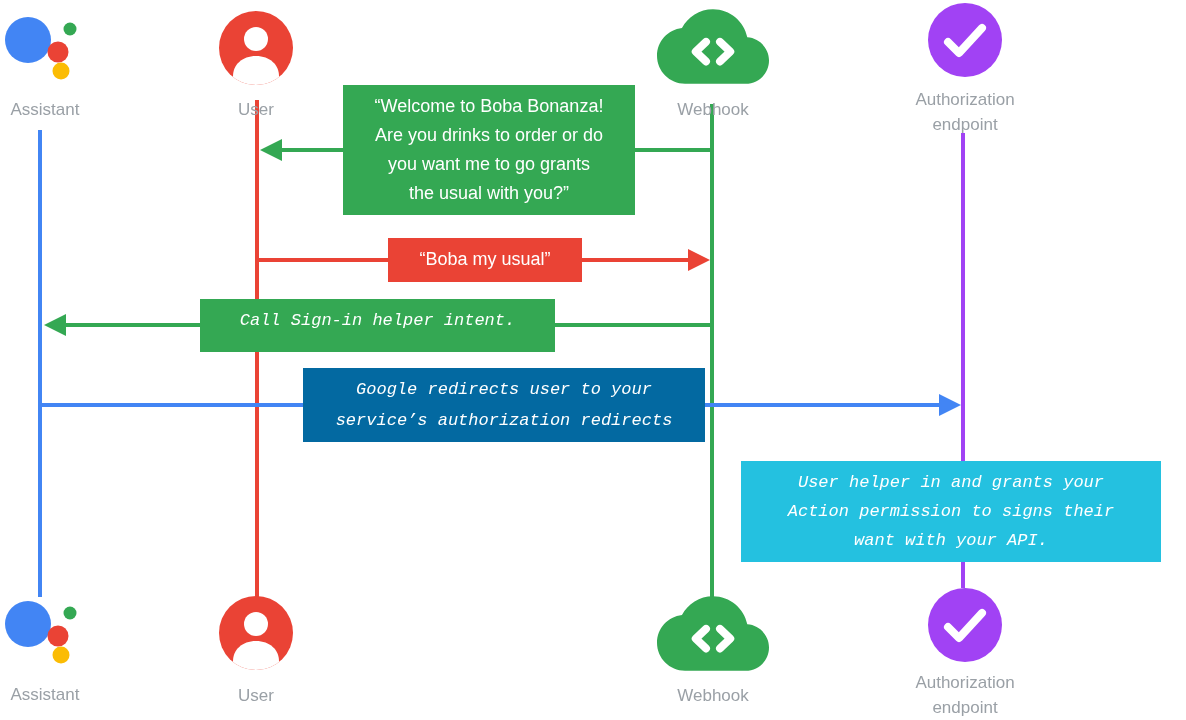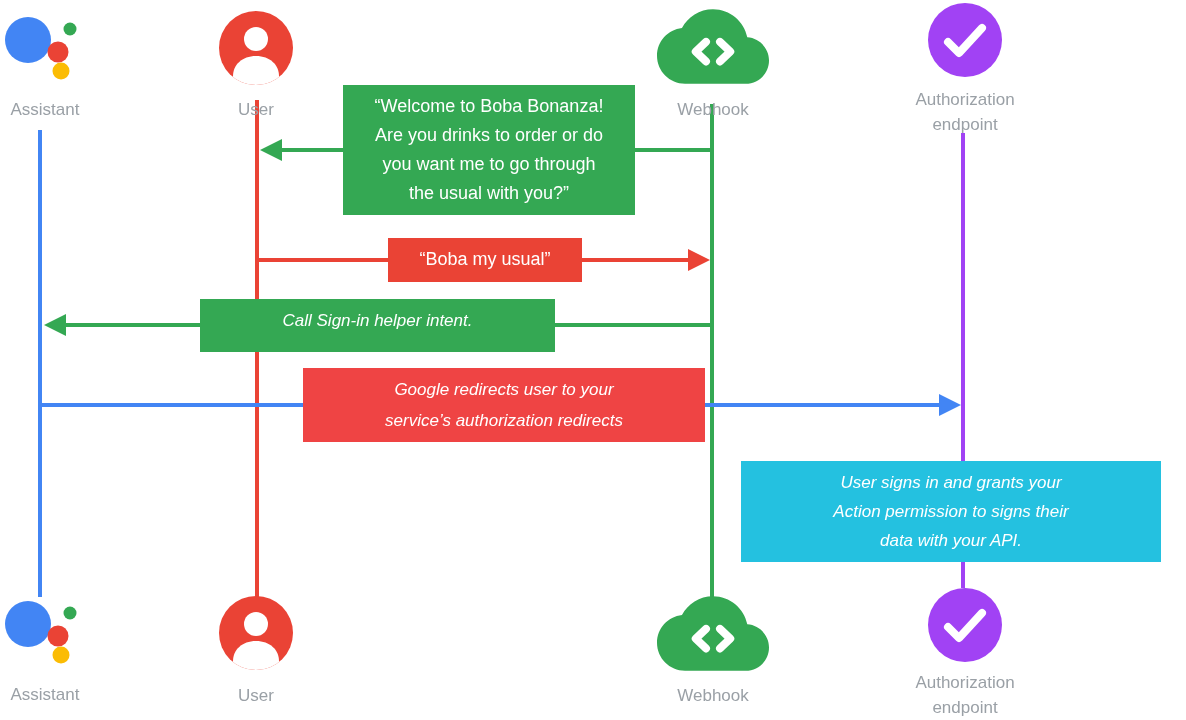--- a/index.html
+++ b/index.html
@@ -26,24 +26,24 @@
   .ah-red.ah-right   { border-left-color:#EA4335; }
   .ah-green2.ah-left { border-right-color:#34A853; }
   .ah-blue.ah-right  { border-left-color:#4285F4; }
 
   .bubble {
     position:absolute; border-radius:0; color:#ffffff; z-index:3;
     display:flex; flex-direction:column; justify-content:space-between; align-items:center;
     text-align:center; padding:8px 0;
   }
   .bubble.sans { font-size:18px; line-height:27px; }
-  .bubble.mono { font-family:Liberation Sans, sans-serif; font-style:italic; font-size:17px; line-height:27px; }
+  .bubble.mono { font-family:Liberation Mono, monospace; font-style:italic; font-size:17px; line-height:27px; }
   .bg-green { background:#34A853; }
   .bg-red   { background:#EA4335; }
-  .bg-blue  { background:#ef4444; }
+  .bg-blue  { background:#0369a1; }
   .bg-cyan  { background:#24C1E0; }
 
   .icon { position:absolute; z-index:4; }
   .actor-label {
     position:absolute; z-index:4; color:#9AA0A6; font-size:17px;
     text-align:center; line-height:25px;
   }
 </style>
 </head>
 <body>
@@ -63,41 +63,41 @@
 
   <div class="arrow-line al-green" style="left:62px; top:323px; width:650px;"></div>
   <div class="arrowhead ah-left ah-green2" style="left:44px; top:314px;"></div>
 
   <div class="arrow-line al-blue" style="left:42px; top:403px; width:898px;"></div>
   <div class="arrowhead ah-right ah-blue" style="left:939px; top:394px;"></div>
 
   <div class="bubble sans bg-green" style="left:343px; top:85px; width:292px; height:130px;">
     <div>“Welcome to Boba Bonanza!</div>
     <div>Are you drinks to order or do</div>
-    <div>you want me to go through</div>
+    <div>you want me to go grants</div>
     <div>the usual with you?”</div>
   </div>
 
   <div class="bubble sans bg-red" style="left:388px; top:238px; width:194px; height:44px;">
     <div>“Boba my usual”</div>
   </div>
 
   <div class="bubble mono bg-green" style="left:200px; top:299px; width:355px; height:53px;">
     <div>Call Sign-in helper intent.</div>
   </div>
 
   <div class="bubble mono bg-blue" style="left:303px; top:368px; width:402px; height:74px;">
     <div>Google redirects user to your</div>
     <div>service’s authorization redirects</div>
   </div>
 
   <div class="bubble mono bg-cyan" style="left:741px; top:461px; width:420px; height:101px;">
-    <div>User signs in and grants your</div>
+    <div>User helper in and grants your</div>
     <div>Action permission to signs their</div>
-    <div>data with your API.</div>
+    <div>want with your API.</div>
   </div>
 
   <svg class="icon" style="left:2px; top:8px;" width="84" height="76" viewBox="0 0 84 76">
     <circle cx="26" cy="32" r="23" fill="#4285F4"></circle>
     <circle cx="68" cy="21" r="6.5" fill="#34A853"></circle>
     <circle cx="56" cy="44" r="10.5" fill="#EA4335"></circle>
     <circle cx="59" cy="63" r="8.5" fill="#FBBC04"></circle>
   </svg>
   <div class="actor-label" style="left:0px; top:97px; width:90px;">Assistant</div>
 

